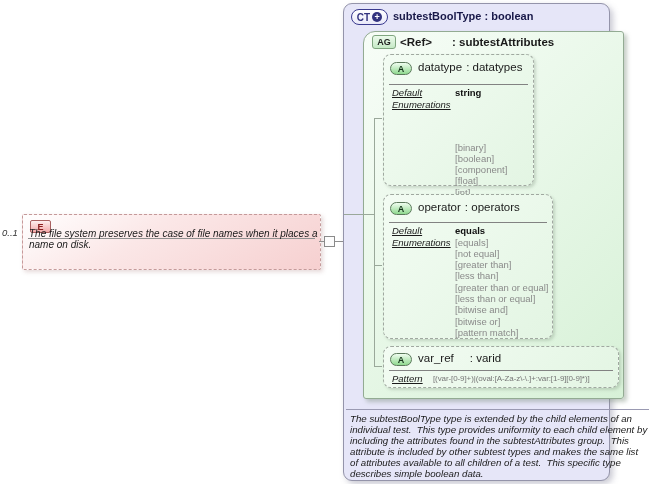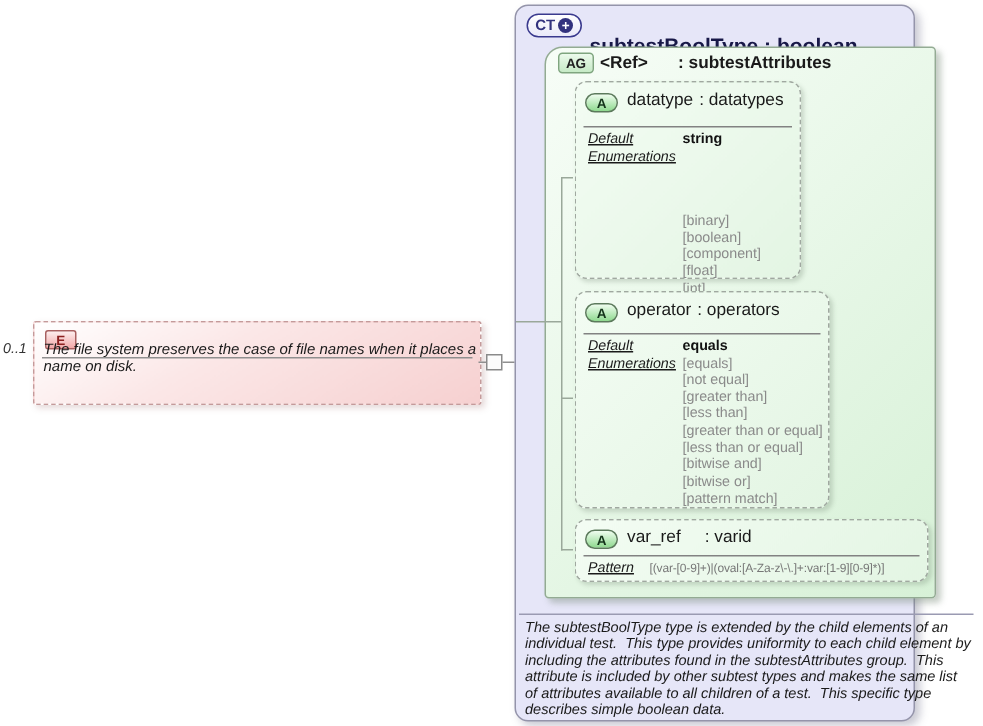--- a/index.html
+++ b/index.html
@@ -31,21 +31,21 @@
   .ct-box { position:absolute; left:343px; top:3px; width:267px; height:478px; box-sizing:border-box;
             border:1px solid #9494aa; border-radius:9px; background:#e6e6f8;
             box-shadow:3px 3px 6px rgba(100,100,130,0.35); }
   .ct-badge { position:absolute; left:7px; top:5px; width:37px; height:16px; box-sizing:border-box;
               border:1px solid #3a3a8e; border-radius:9px;
               background:linear-gradient(180deg,#ffffff,#e9e9f9);
               display:flex; align-items:center; justify-content:center; gap:2px; }
   .ct-badge-text { font-size:10px; font-weight:bold; color:#32327e; }
   .ct-plus { width:10px; height:10px; border-radius:50%; background:#32327e; color:#ffffff;
              font-size:9px; font-weight:bold; line-height:10px; text-align:center; }
-  .ct-title { position:absolute; left:49px; top:18px; font-size:14px; font-weight:bold; color:#181848; white-space:nowrap; }
+  .ct-title { position:absolute; left:49px; top:6px; font-size:11px; font-weight:bold; color:#181848; white-space:nowrap; }
 
   
   .ag-box { position:absolute; left:19px; top:27px; width:261px; height:368px; box-sizing:border-box;
             border:1px solid #93ab93; border-radius:12px 3px 3px 3px;
             background:linear-gradient(135deg,#f7fdf7 0%,#e9f8e9 45%,#d7f1d7 100%);
             box-shadow:3px 3px 4px rgba(110,130,110,0.4); }
   .ag-badge { position:absolute; left:8px; top:3px; width:24px; height:14px; box-sizing:border-box;
               border:1px solid #7fa57f; border-radius:3px;
               background:linear-gradient(180deg,#ecfaec,#c6eac6);
               color:#222; font-size:9px; font-weight:bold; text-align:center; line-height:13px; }

